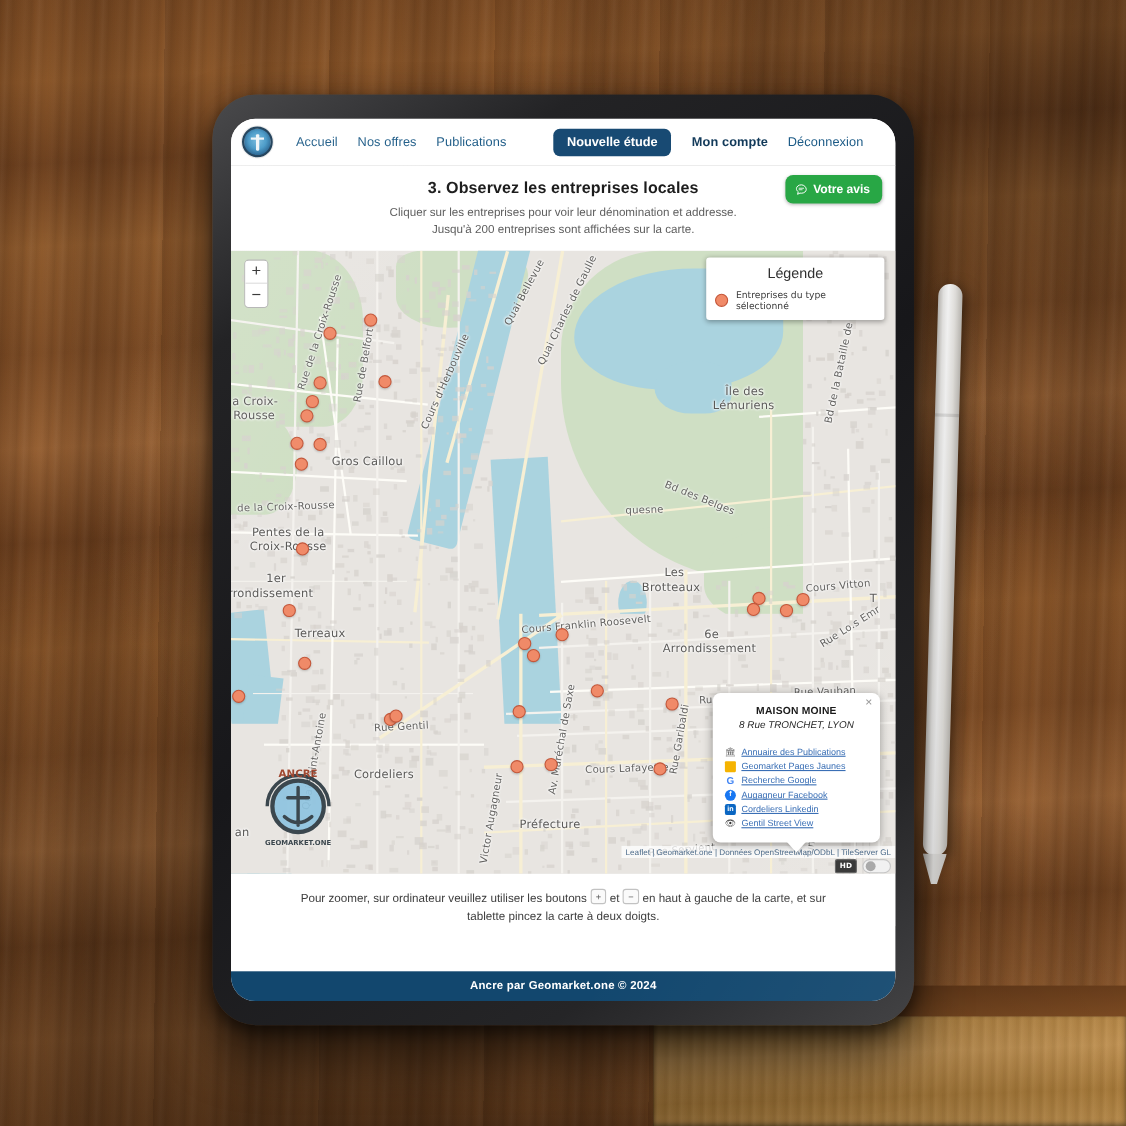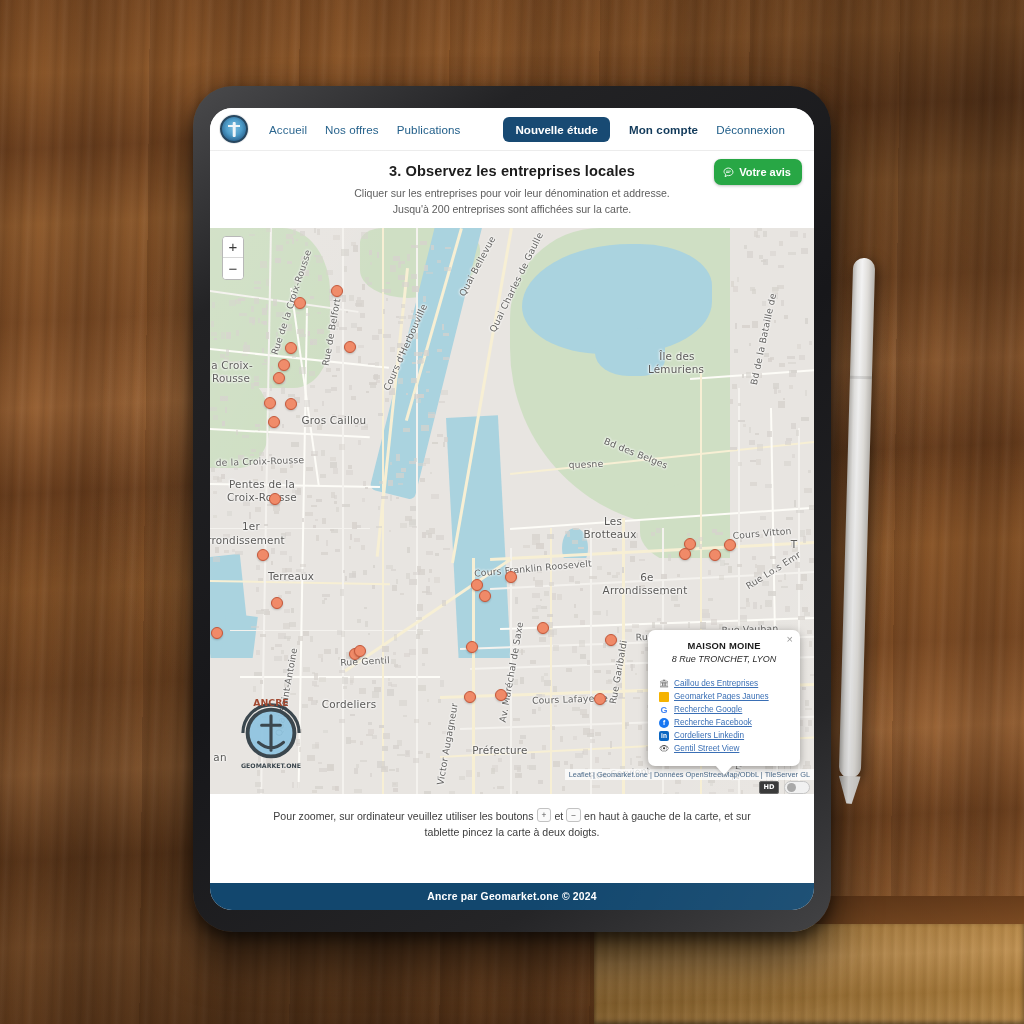--- a/index.html
+++ b/index.html
@@ -1363,41 +1363,48 @@
           <div style="position:absolute;left:587.4202674897119px;top:116.56558641975309px;width:3.652340534979424px;height:5.072702331961592px;background:rgba(214,210,205,0.47087962962962965);"></div>
           <div style="position:absolute;left:428.9454732510288px;top:331.207433127572px;width:6.218827160493827px;height:2.482788923182442px;background:rgba(214,210,205,0.5681104252400548);"></div>
           <div style="position:absolute;left:344.3904320987654px;top:477.09156378600824px;width:3.0430298353909464px;height:2.4070216049382718px;background:rgba(214,210,205,0.5911642661179698);"></div>
         </div>
 
     <div id="zoomctl">
       <div>+</div>
       <div>−</div>
     </div>
 
+    <div id="legend">
+      <div class="ltitle">Légende</div>
+      <div class="lrow">
+        <div class="ldot"></div>
+        <div class="ltext">Entreprises du type sélectionné</div>
+      </div>
+    </div>
 
     <div id="popup">
       <div class="pclose">×</div>
       <div class="pname">MAISON MOINE</div>
       <div class="paddr">8 Rue TRONCHET, LYON</div>
       <div class="plinks" id="popup-links">
             <div class="plink">
               <div class="licon" style="color: rgb(90, 90, 90); font-size: 8px;">🏛</div>
-              <span class="lbl">Caillou des Entreprises</span>
+              <span class="lbl">Annuaire des Publications</span>
             </div>
             <div class="plink">
               <div class="licon" style="background: rgb(245, 179, 1); border-radius: 1px;"></div>
               <span class="lbl">Geomarket Pages Jaunes</span>
             </div>
             <div class="plink">
               <div class="licon" style="color: rgb(66, 133, 244); font-weight: bold; font-size: 9px;">G</div>
               <span class="lbl">Recherche Google</span>
             </div>
             <div class="plink">
               <div class="licon" style="background: rgb(24, 119, 242); border-radius: 50%; color: rgb(255, 255, 255); font-size: 6.5px; font-weight: bold;">f</div>
-              <span class="lbl">Recherche Facebook</span>
+              <span class="lbl">Augagneur Facebook</span>
             </div>
             <div class="plink">
               <div class="licon" style="background: rgb(10, 102, 194); border-radius: 2px; color: rgb(255, 255, 255); font-size: 6.5px; font-weight: bold;">in</div>
               <span class="lbl">Cordeliers Linkedin</span>
             </div>
             <div class="plink">
               <div class="licon" style="color: rgb(51, 51, 51); font-size: 8px;">👁</div>
               <span class="lbl">Gentil Street View</span>
             </div>
           </div>

